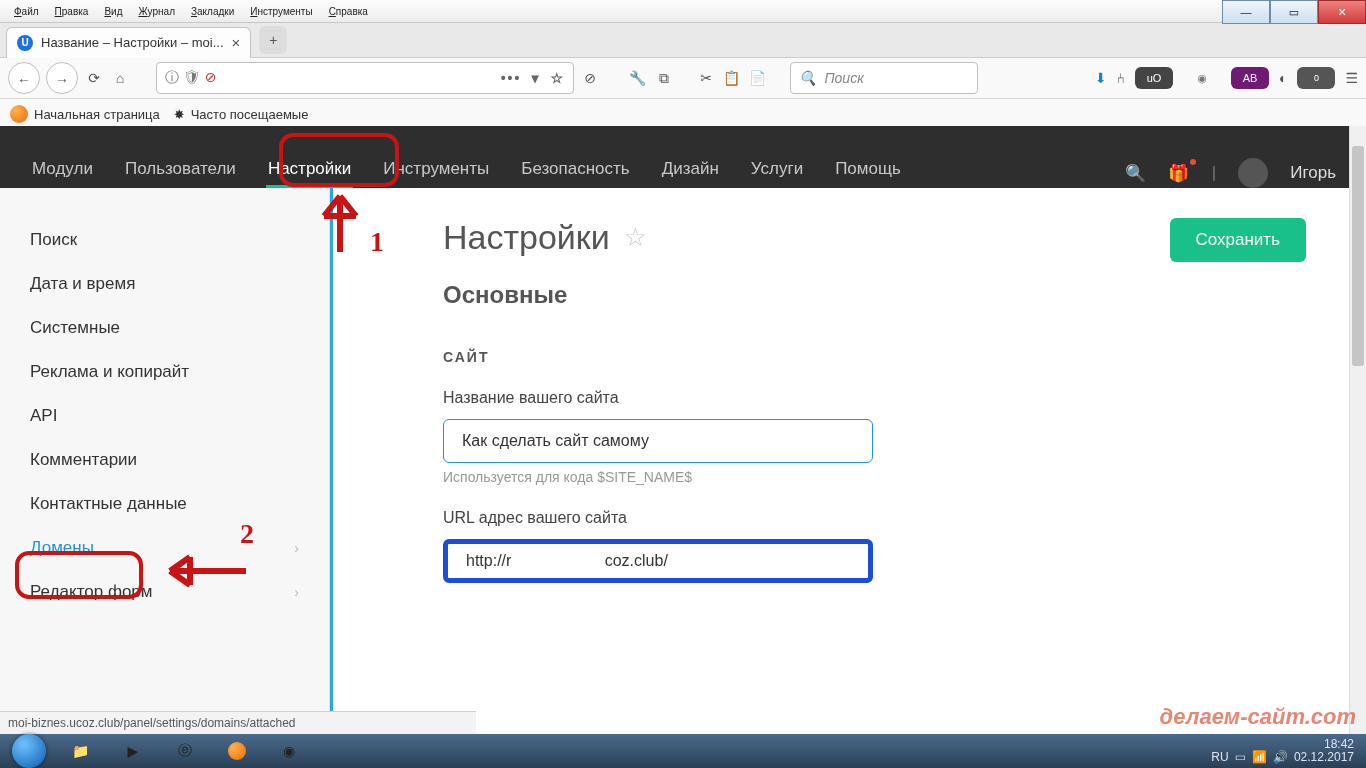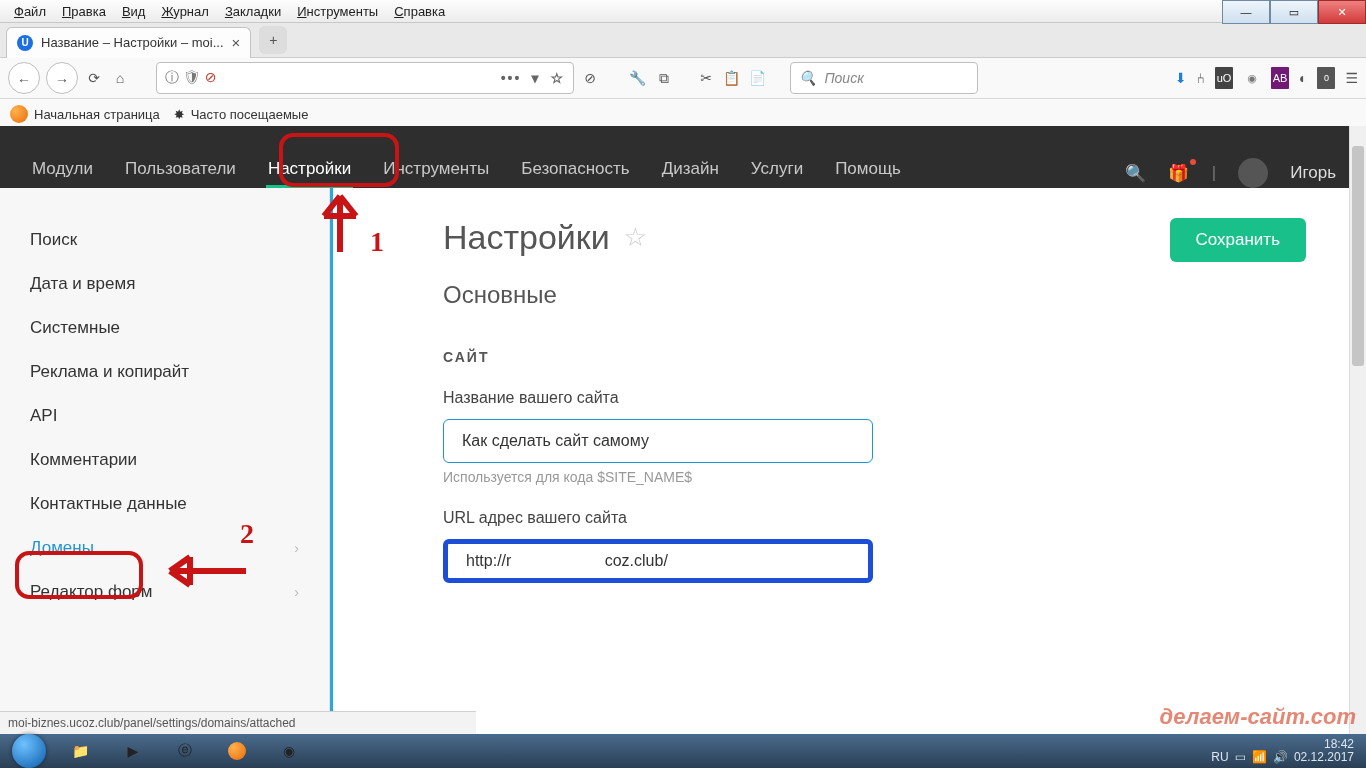--- a/index.html
+++ b/index.html
@@ -1,18 +1,18 @@
 <!DOCTYPE html>
 <html><head>
 <meta charset="utf-8">
 <style>
  html,body{margin:0;padding:0;height:100%;font-family:"Segoe UI",Arial,sans-serif;font-size:14px;color:#222;background:#f0f0f0;overflow:hidden}
  .win{width:1366px;height:768px;position:relative;background:#fff}
  
- .menubar{height:22px;background:linear-gradient(#fdfdfd,#ececec);border-bottom:1px solid #c8c8c8;display:flex;align-items:center;padding:0 6px;font-size:13px;gap:0}
+ .menubar{height:22px;background:linear-gradient(#fdfdfd,#ececec);border-bottom:1px solid #c8c8c8;display:flex;align-items:center;padding:0 6px;font-size:10px;gap:0}
  .menubar span{padding:0 8px;cursor:default}
  .menubar span u{text-decoration:underline}
  
  .winctrls{position:absolute;top:0;right:0;height:22px;display:flex}
  .winbtn{width:46px;height:22px;border:1px solid #6f8aa3;background:linear-gradient(#eef5fb,#cfe0ef);display:flex;align-items:center;justify-content:center;font-size:11px}
  .winbtn.close{background:linear-gradient(#f08080,#d23b3b);color:#fff;border-color:#9c2b2b}
  
  .tabstrip{height:34px;background:#e9e9e9;display:flex;align-items:center;padding:0 6px;border-bottom:1px solid #ccc}
  .tab{display:flex;align-items:center;gap:8px;background:#fdfdfd;border:1px solid #c2c2c2;border-bottom:none;border-radius:6px 6px 0 0;height:30px;padding:0 10px;max-width:260px;min-width:220px;font-size:13px;color:#333;margin-top:4px}
  .tab .favicon{width:16px;height:16px;border-radius:50%;background:#1e6fe0;color:#fff;font-size:10px;font-weight:bold;display:flex;align-items:center;justify-content:center}
@@ -22,21 +22,21 @@
  
  .navtb{height:40px;background:#f9f9f9;border-bottom:1px solid #d8d8d8;display:flex;align-items:center;padding:0 8px;gap:6px}
  .circ{width:30px;height:30px;border:1px solid #bfbfbf;border-radius:50%;display:flex;align-items:center;justify-content:center;color:#555;background:#fff}
  .tbicon{width:20px;height:20px;display:flex;align-items:center;justify-content:center;color:#555}
  .urlbox{flex:0 0 400px;height:30px;border:1px solid #bfbfbf;border-radius:4px;background:#fff;display:flex;align-items:center;padding:0 8px;gap:8px}
  .urlbox .lefticons{display:flex;gap:4px;color:#777}
  .urlbox .dots{margin-left:auto;color:#666;letter-spacing:2px;font-weight:bold;display:flex;gap:10px;align-items:center}
  .searchbox{height:30px;width:170px;border:1px solid #bfbfbf;border-radius:4px;background:#fff;display:flex;align-items:center;padding:0 8px;gap:8px;color:#888;font-style:italic}
  .tbgap{flex:1}
  .tbright{display:flex;gap:10px;align-items:center;color:#555}
- .badge{width:18px;height:22px;border-radius:1px;display:flex;align-items:center;justify-content:center;font-size:11px;position:relative}
+ .badge{width:38px;height:22px;border-radius:6px;display:flex;align-items:center;justify-content:center;font-size:11px;position:relative}
  
  .bmbar{height:30px;background:#f9f9f9;border-bottom:1px solid #d8d8d8;display:flex;align-items:center;padding:0 10px;gap:14px;font-size:13px;color:#333}
  .bmitem{display:flex;align-items:center;gap:6px}
  .ffox{width:18px;height:18px;border-radius:50%;background:radial-gradient(circle at 30% 30%, #ffb24d,#e86c0a)}
  
  .page{position:absolute;top:126px;left:0;right:0;bottom:34px;background:#fff;overflow:hidden}
  
  .topnav{height:62px;background:#2e2e2e;display:flex;align-items:flex-end;padding:0 30px;color:#c8c8c8;font-size:17px}
  .topnav .items{display:flex;gap:28px}
  .topnav .item{padding:6px 2px;cursor:pointer}
@@ -46,21 +46,21 @@
  
  .cols{display:flex;height:calc(100% - 62px)}
  .side{width:330px;background:#f7f7f7;border-right:1px solid #e3e3e3;padding-top:30px;box-sizing:border-box}
  .sideitem{padding:12px 30px;font-size:17px;color:#333;display:flex;align-items:center;justify-content:space-between;cursor:pointer}
  .sideitem.hl{color:#1e94d6}
  .chev{color:#bbb;font-size:14px}
  .main{flex:1;padding:30px 60px 30px 110px;position:relative;border-left:3px solid #2aa7e1;box-sizing:border-box}
  .h1{font-size:34px;color:#555;font-weight:300;display:flex;align-items:center;gap:14px}
  .star{color:#ccc;font-size:26px}
  .savebtn{position:absolute;top:30px;right:60px;background:#19c08a;color:#fff;border:none;border-radius:6px;height:44px;padding:0 26px;font-size:17px}
- .h2{font-size:24px;color:#555;margin-top:24px;font-weight:400}
+ .h2{font-size:24px;color:#555;margin-top:24px;font-weight:700}
  .section-label{margin-top:40px;font-size:14px;color:#555;letter-spacing:2px;font-weight:600}
  .fldlabel{margin-top:24px;font-size:16px;color:#444}
  .txtinput{margin-top:12px;width:430px;height:44px;border:1px solid #1e94d6;border-radius:6px;padding:0 18px;font-size:16px;color:#333;box-sizing:border-box}
  .plain{border:5px solid #1d4ed8}
  .hint{margin-top:6px;font-size:14px;color:#999}
  
  .redbox{position:absolute;border:4px solid #c81414;border-radius:14px;pointer-events:none}
  .annot-num{position:absolute;color:#c81414;font-size:28px;font-weight:bold;font-family:"Times New Roman",serif}
  .arrow{position:absolute;pointer-events:none}
  

